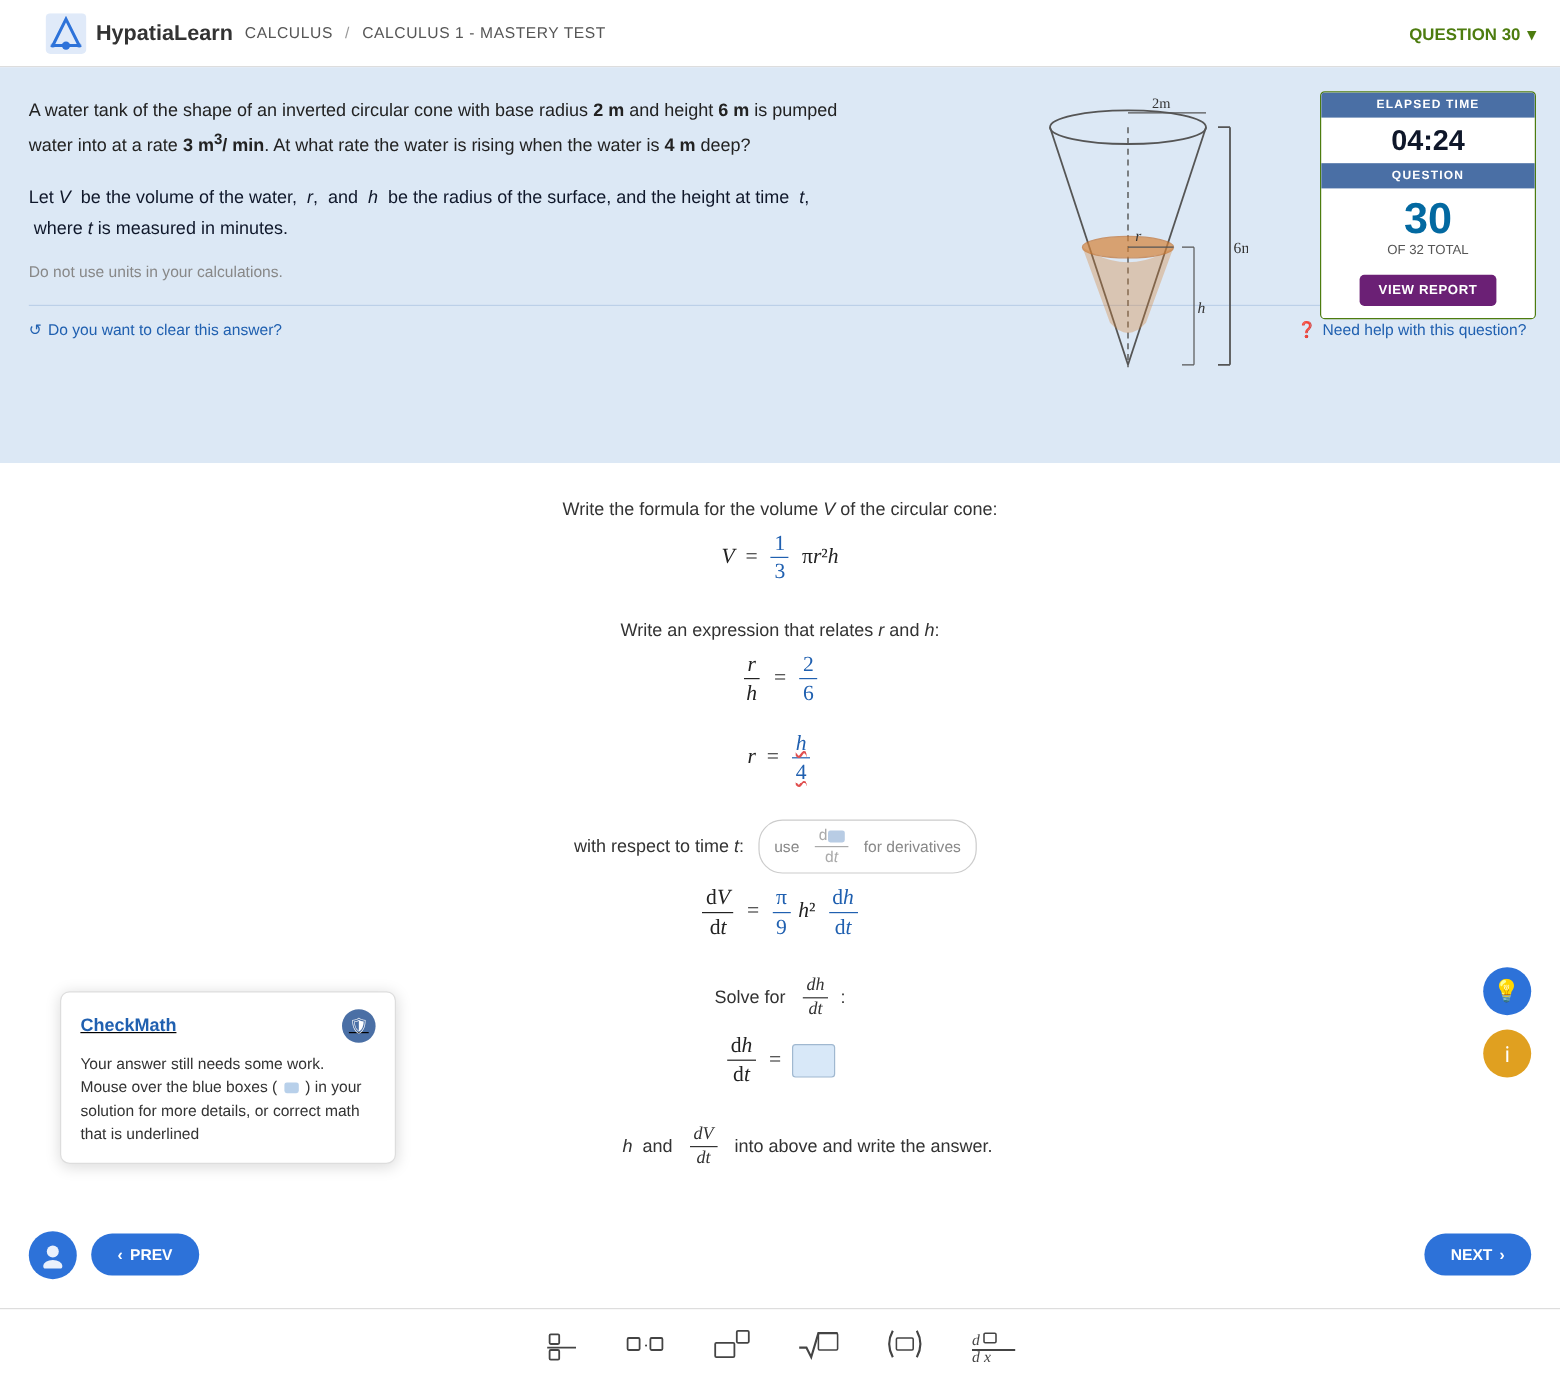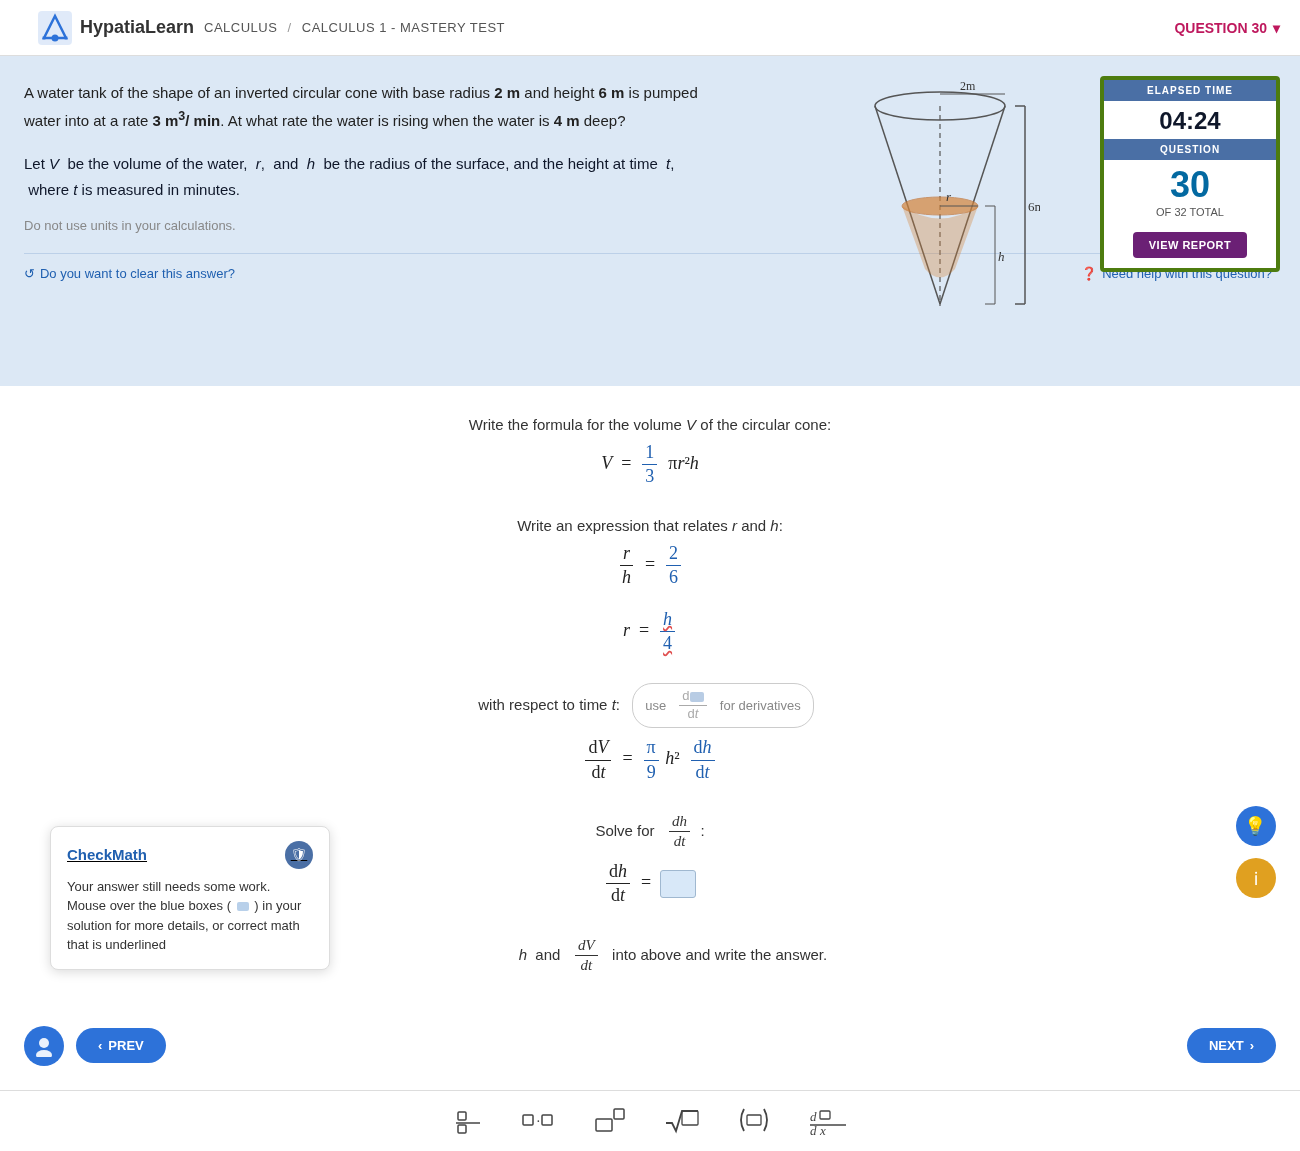--- a/index.html
+++ b/index.html
@@ -40,21 +40,21 @@
       font-family: Arial, sans-serif;
       font-size: 13px;
       color: #555;
       letter-spacing: 0.5px;
     }
     .breadcrumb span.sep { margin: 0 6px; color: #999; }
     .header-right {
       font-family: Arial, sans-serif;
       font-size: 14px;
       font-weight: bold;
-      color: #be185d;
+      color: #4d7c0f;
       display: flex;
       align-items: center;
       gap: 6px;
     }
 
     
     .question-panel {
       background: #dce8f5;
       padding: 24px 28px 16px 24px;
       position: relative;
@@ -91,21 +91,21 @@
       height: 270px;
     }
 
     
     .elapsed-box {
       position: absolute;
       top: 20px;
       right: 20px;
       width: 180px;
       background: #fff;
-      border: 4px solid #4d7c0f;
+      border: 1px solid #4d7c0f;
       border-radius: 4px;
       overflow: hidden;
       font-family: Arial, sans-serif;
       text-align: center;
     }
     .elapsed-label {
       background: #4a6fa5;
       color: #fff;
       font-size: 10px;
       letter-spacing: 1px;

